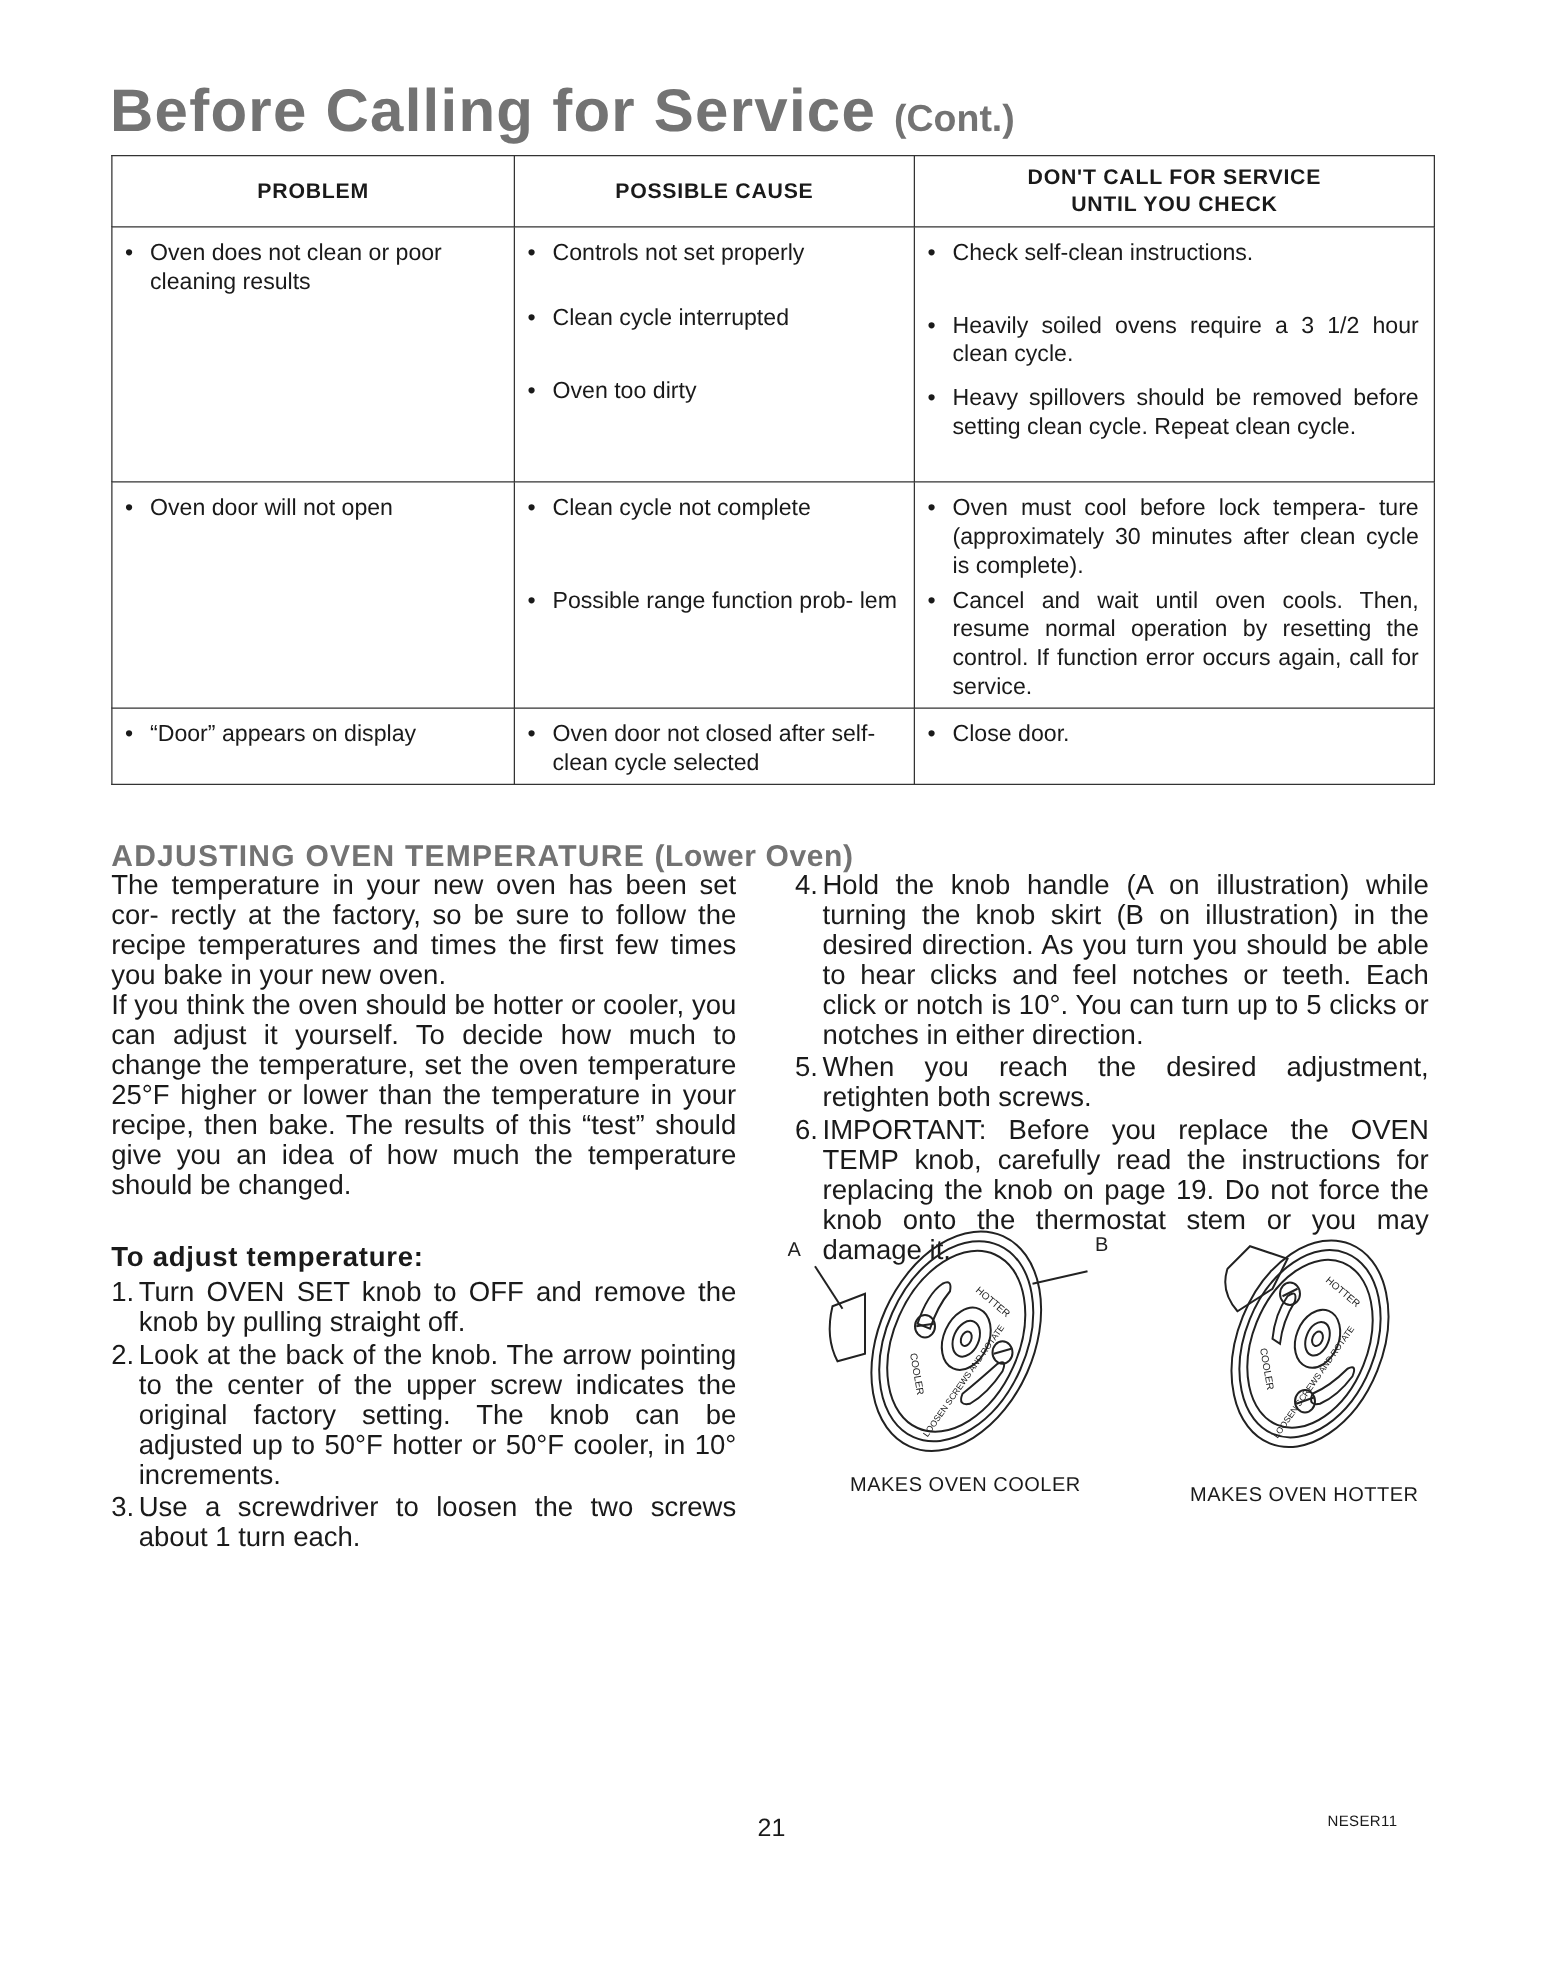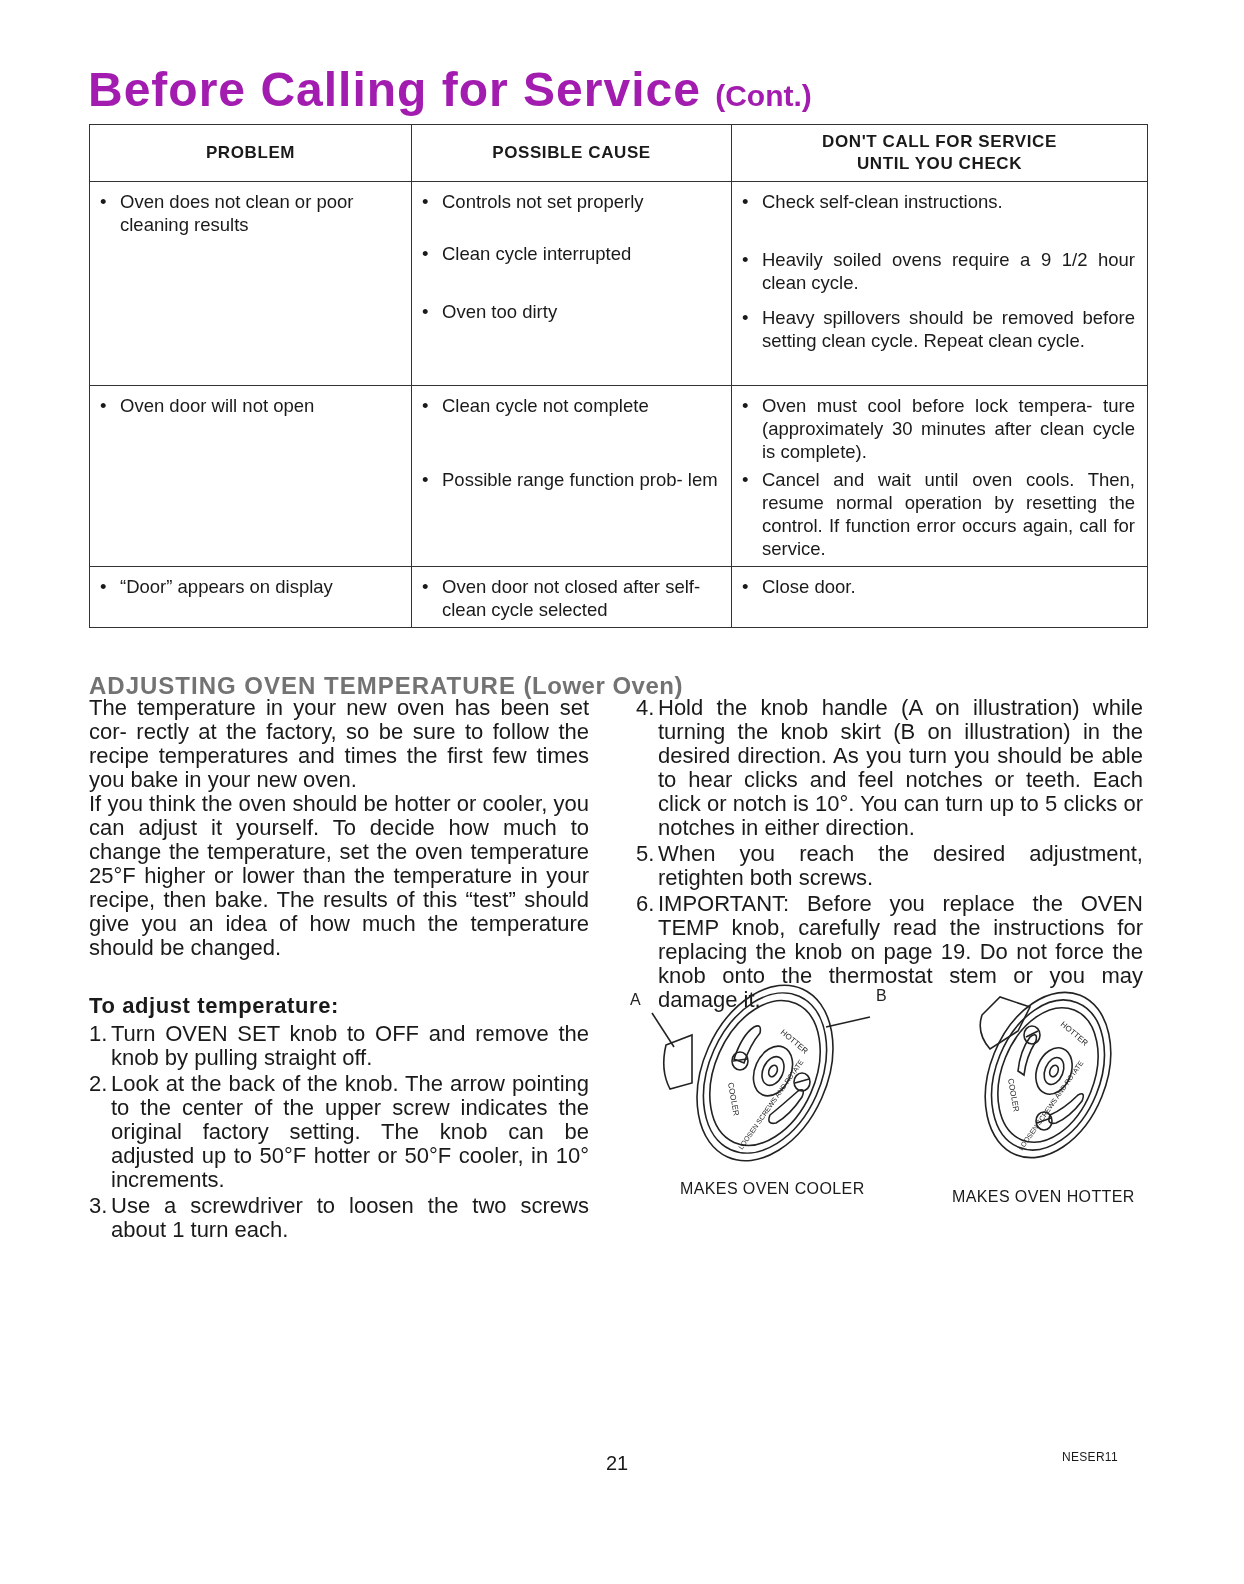--- a/index.html
+++ b/index.html
@@ -1,20 +1,20 @@
 <!DOCTYPE html>
 <html><head>
 <meta charset="utf-8">
 <style>
   html, body { margin: 0; padding: 0; background: #ffffff; }
   body { width: 1244px; height: 1584px; position: relative; overflow: hidden;
          font-family: "Liberation Sans", sans-serif; color: #1a1a1a; }
   .page-title { position: absolute; left: 88px; top: 66px; margin: 0;
     font-family: "Liberation Sans", sans-serif; font-weight: bold; font-size: 48px;
-    letter-spacing: 1px; color: #a21caf; white-space: nowrap; line-height: 1; }
+    letter-spacing: 1px; color: #737373; white-space: nowrap; line-height: 1; }
   .page-title .cont { font-size: 30px; letter-spacing: 0; }
 
   table.svc { position: absolute; left: 89px; top: 124px; width: 1058px;
     border-collapse: collapse; font-size: 18.5px; line-height: 23px; table-layout: fixed; }
   table.svc th, table.svc td { border: 1.5px solid #333; vertical-align: top; padding: 0; }
   table.svc th { height: 56px; font-weight: bold; font-size: 17px; line-height: 22px;
     text-align: center; vertical-align: middle; letter-spacing: 0.6px; }
   table.svc td { padding: 8px 12px 6px 10px; }
   .bul { display: flex; margin-bottom: 0; }
   .bul .dot { width: 20px; flex: 0 0 20px; text-align: left; }
@@ -84,21 +84,21 @@
             <span class="txt">Oven too dirty</span>
           </div>
       </td>
       <td>
         <div class="bul just" style="height:58px">
             <span class="dot">•</span>
             <span class="txt">Check self-clean instructions.</span>
           </div>
         <div class="bul just" style="height:58px">
             <span class="dot">•</span>
-            <span class="txt">Heavily soiled ovens require a 9 1/2 hour clean cycle.</span>
+            <span class="txt">Heavily soiled ovens require a 3 1/2 hour clean cycle.</span>
           </div>
         <div class="bul just">
             <span class="dot">•</span>
             <span class="txt">Heavy spillovers should be removed before setting clean cycle. Repeat clean cycle.</span>
           </div>
       </td>
     </tr>
 
     <tr style="height:176px">
       <td>

